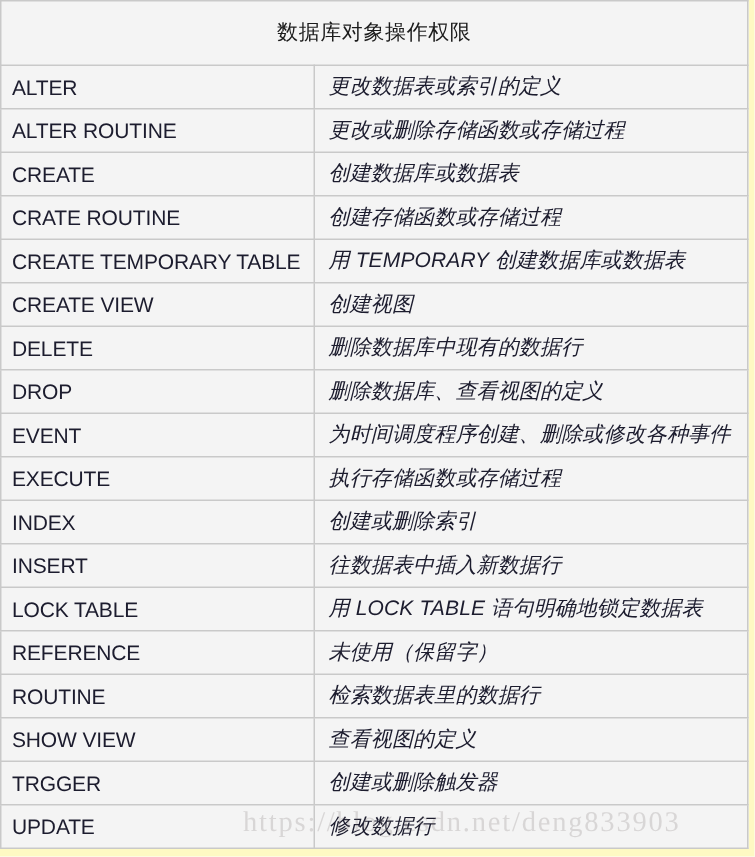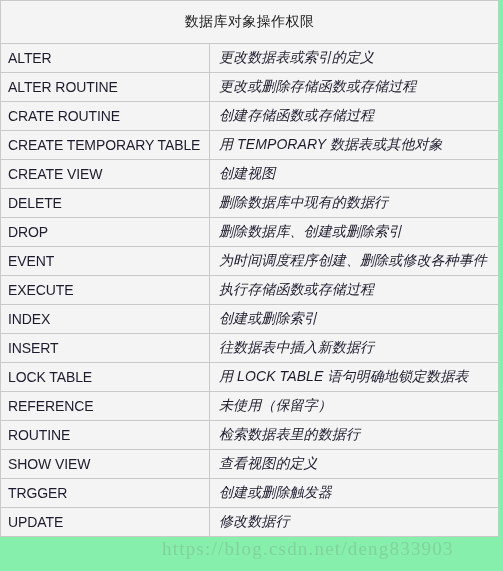--- a/index.html
+++ b/index.html
@@ -13,21 +13,21 @@
     overflow: hidden;
     font-family: "Liberation Sans", "DejaVu Sans", sans-serif;
     -webkit-font-smoothing: antialiased;
   }
 
   
   #page {
     position: relative;
     width: 503px;
     height: 571px;
-    background: #86efac;
+    background: #fef9c3;
     overflow: hidden;
   }
 
   
   .perm-table {
     position: absolute;
     left: 0;
     top: 0;
     width: 498px;
     border-collapse: collapse;
@@ -119,38 +119,42 @@
 
     <tr class="perm-row">
           <td class="cell-priv">ALTER</td>
           <td class="cell-desc">更改数据表或索引的定义</td>
         </tr>
         <tr class="perm-row">
           <td class="cell-priv">ALTER ROUTINE</td>
           <td class="cell-desc">更改或删除存储函数或存储过程</td>
         </tr>
         <tr class="perm-row">
+          <td class="cell-priv">CREATE</td>
+          <td class="cell-desc">创建数据库或数据表</td>
+        </tr>
+        <tr class="perm-row">
           <td class="cell-priv">CRATE ROUTINE</td>
           <td class="cell-desc">创建存储函数或存储过程</td>
         </tr>
         <tr class="perm-row">
           <td class="cell-priv">CREATE TEMPORARY TABLE</td>
-          <td class="cell-desc">用 TEMPORARY 数据表或其他对象</td>
+          <td class="cell-desc">用 TEMPORARY 创建数据库或数据表</td>
         </tr>
         <tr class="perm-row">
           <td class="cell-priv">CREATE VIEW</td>
           <td class="cell-desc">创建视图</td>
         </tr>
         <tr class="perm-row">
           <td class="cell-priv">DELETE</td>
           <td class="cell-desc">删除数据库中现有的数据行</td>
         </tr>
         <tr class="perm-row">
           <td class="cell-priv">DROP</td>
-          <td class="cell-desc">删除数据库、创建或删除索引</td>
+          <td class="cell-desc">删除数据库、查看视图的定义</td>
         </tr>
         <tr class="perm-row">
           <td class="cell-priv">EVENT</td>
           <td class="cell-desc">为时间调度程序创建、删除或修改各种事件</td>
         </tr>
         <tr class="perm-row">
           <td class="cell-priv">EXECUTE</td>
           <td class="cell-desc">执行存储函数或存储过程</td>
         </tr>
         <tr class="perm-row">

